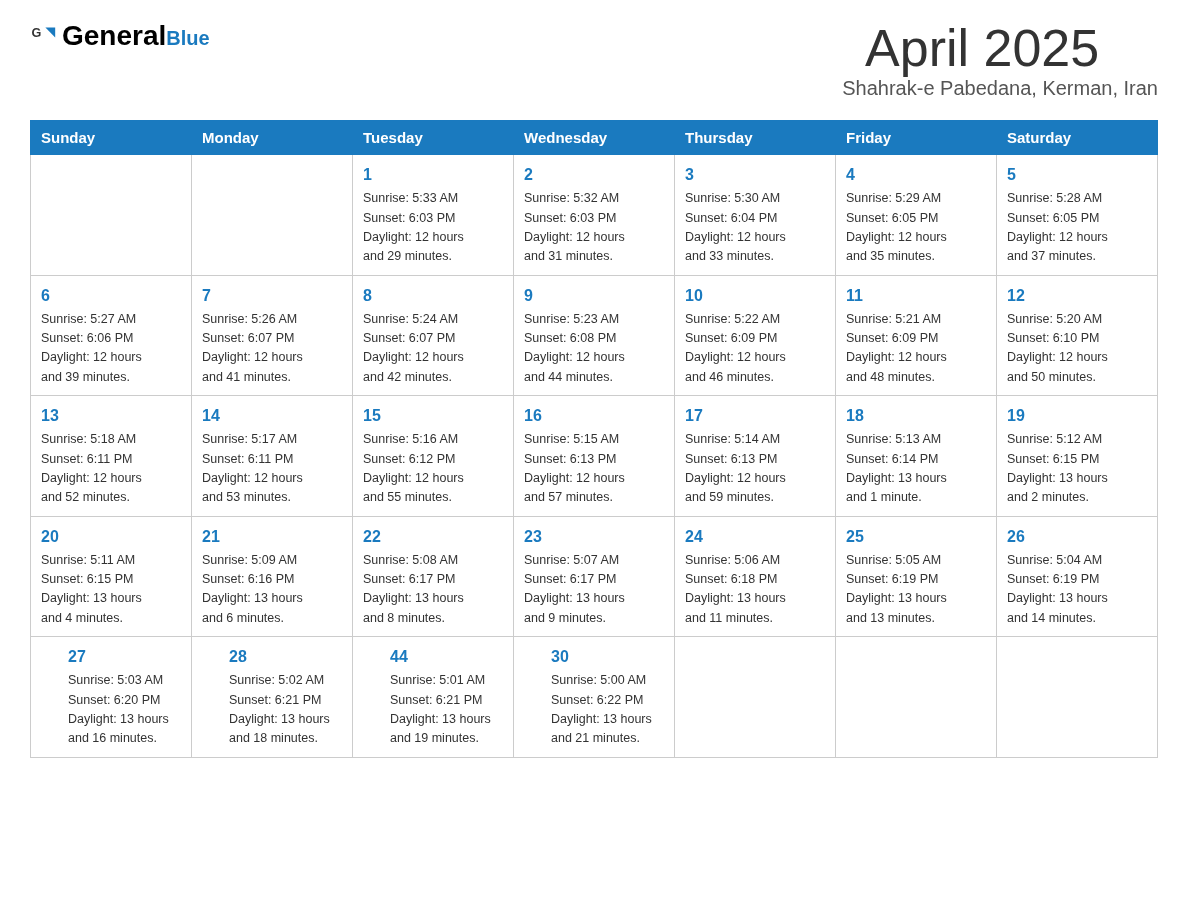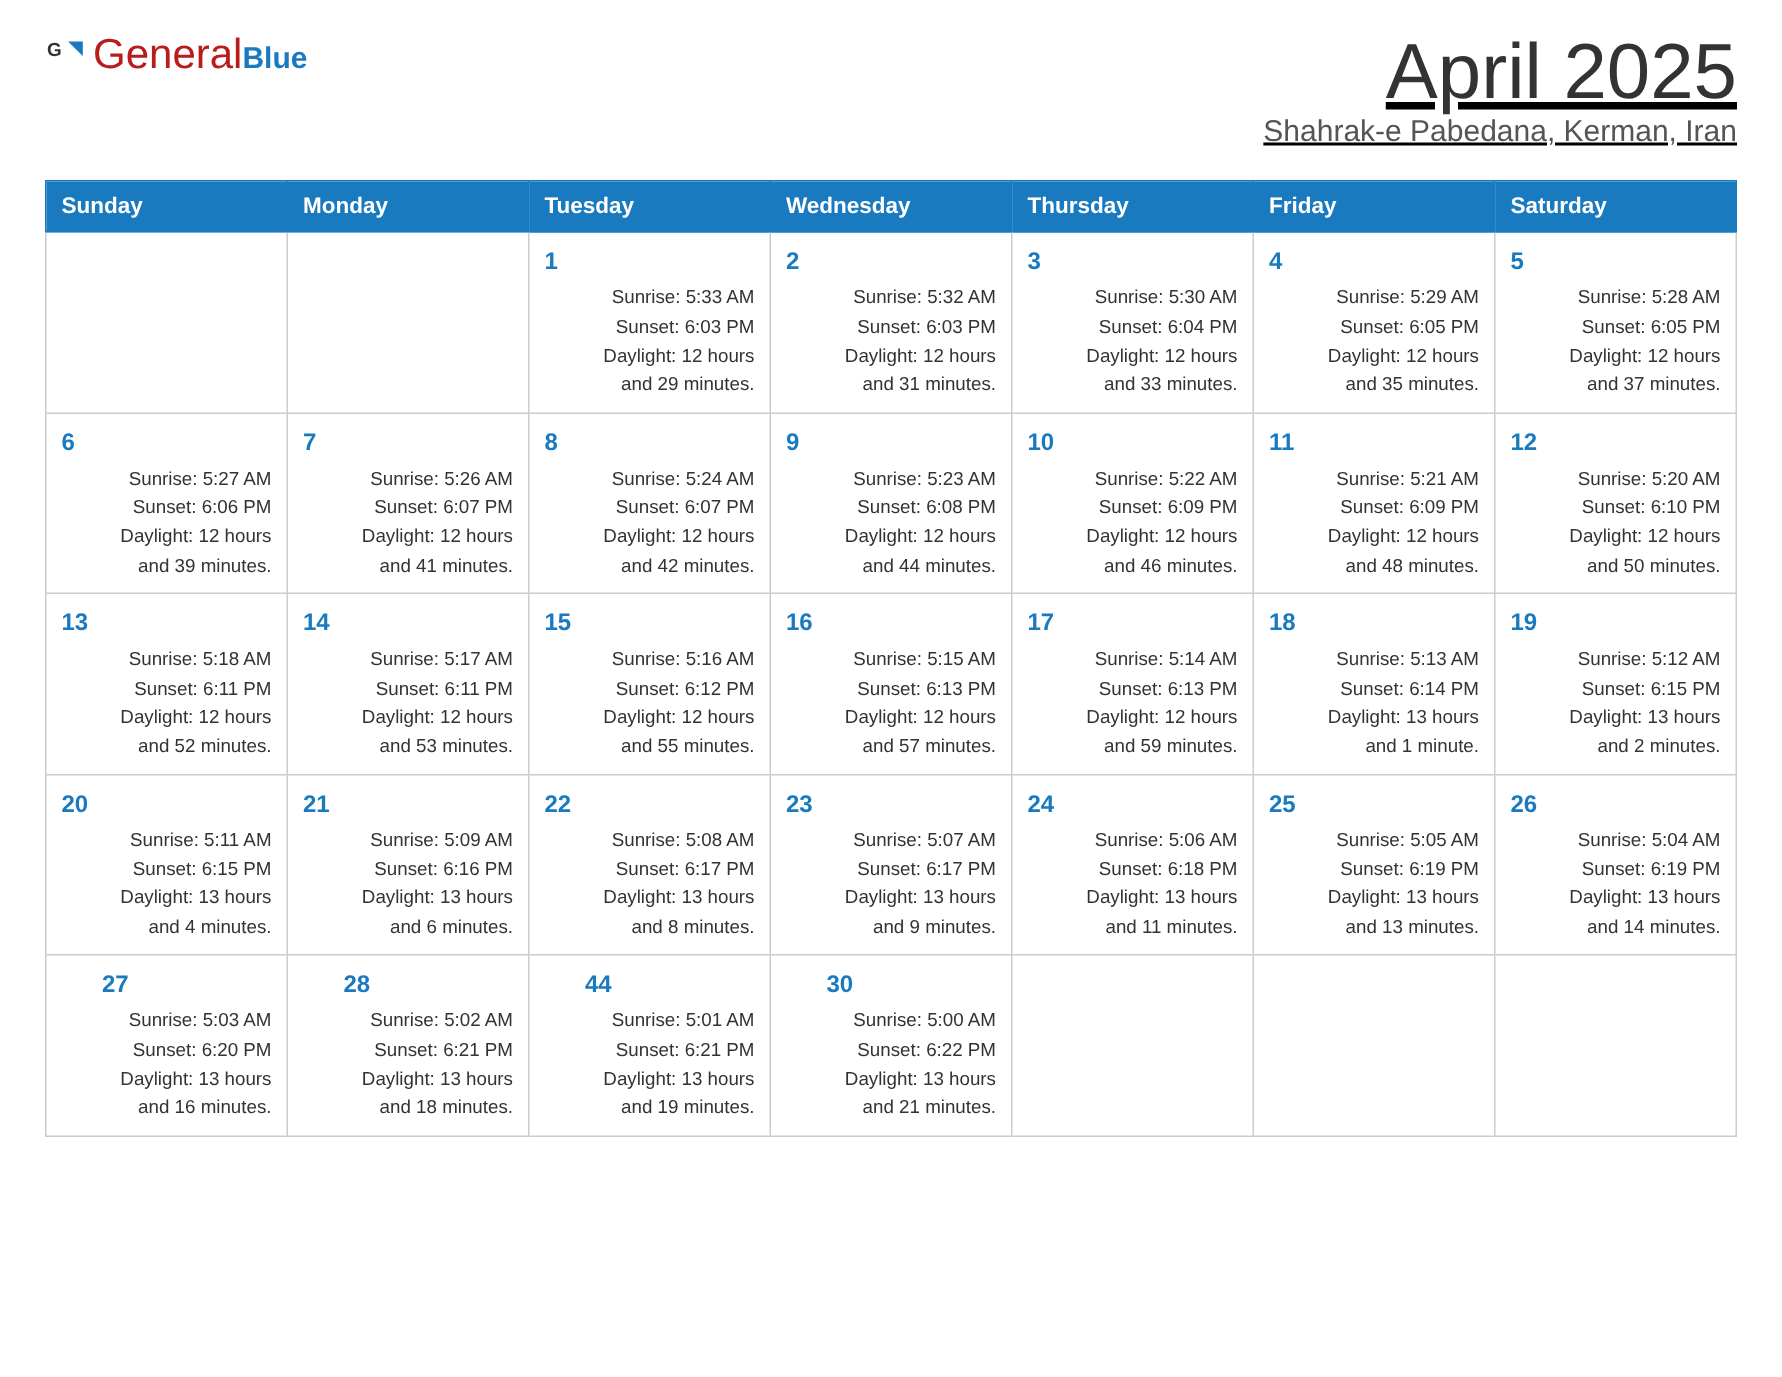--- a/index.html
+++ b/index.html
@@ -16,35 +16,34 @@
       align-items: flex-start;
       margin-bottom: 10px;
     }
     .logo {
       display: flex;
       align-items: center;
       gap: 4px;
     }
     .logo-text-general {
       font-size: 28px;
-      font-weight: normal;
-      color: #b91c1c;
+      font-weight: bold;
+      color: #000000;
     }
     .logo-text-blue {
       font-size: 20px;
       font-weight: bold;
       color: #1a7abf;
     }
     .logo-icon {
       width: 28px;
       height: 28px;
     }
     .title-area {
-      text-align: right;
-      text-decoration: underline;
+      text-align: center;
     }
     .month-title {
       font-size: 52px;
       font-weight: normal;
       color: #333;
       line-height: 1.1;
     }
     .subtitle {
       font-size: 20px;
       color: #555;
@@ -78,21 +77,20 @@
       font-size: 16px;
       font-weight: bold;
       color: #1a7abf;
       display: block;
       margin-bottom: 2px;
     }
     .day-detail {
       color: #333;
       font-size: 12.5px;
       line-height: 1.55;
-      text-align: right;
     }
     .empty-cell {
       background: #fff;
     }
     tbody tr td {
       border-bottom: 2px solid #aaa;
     }
     tbody tr:last-child td {
       border-bottom: 1px solid #ccc;
       padding-left: 37px;

